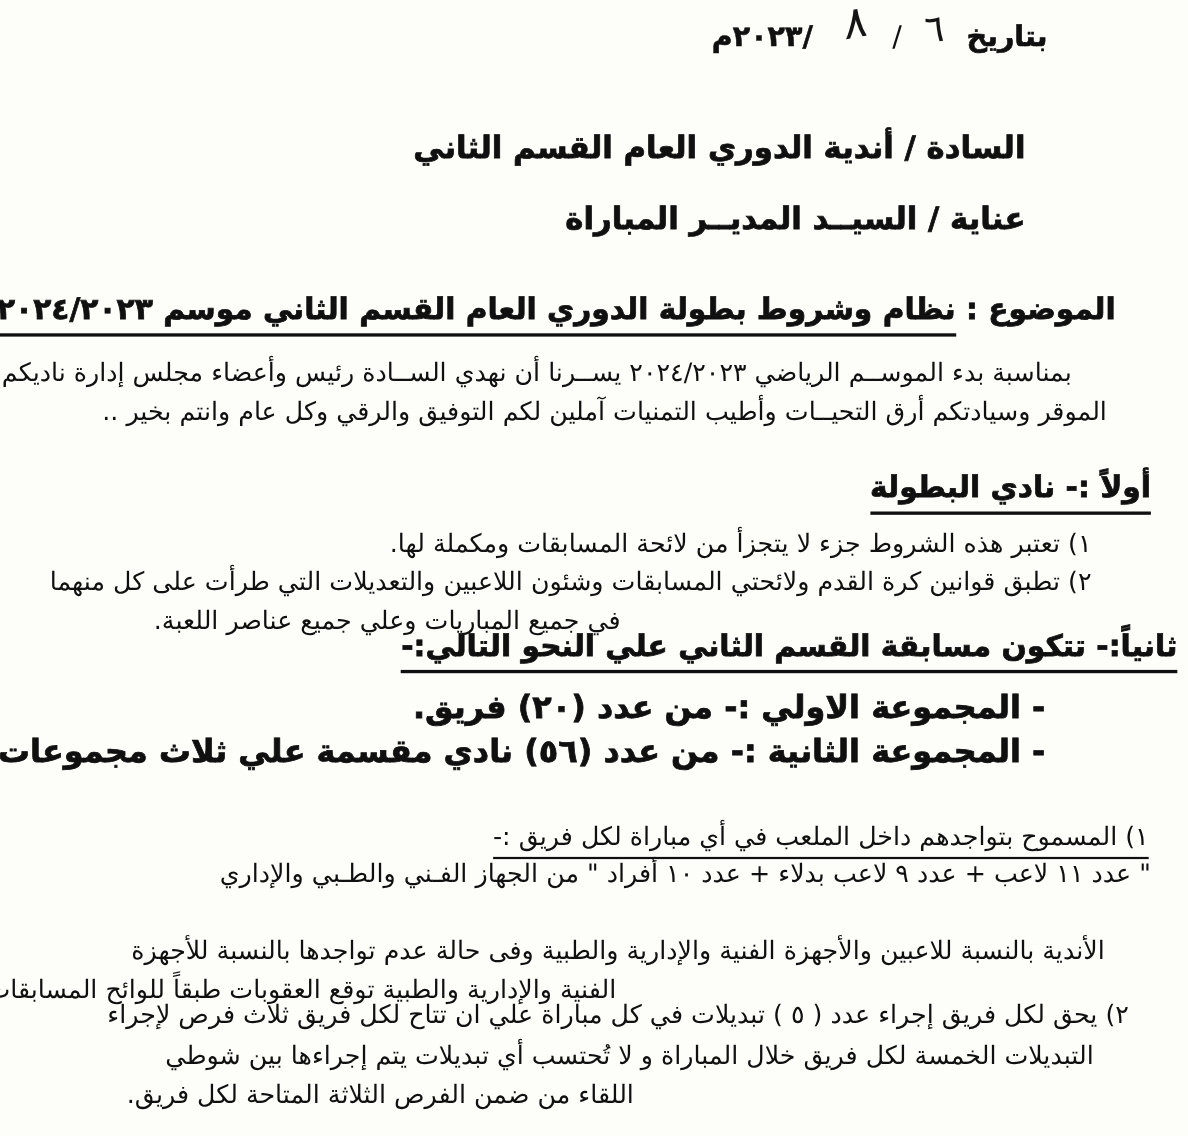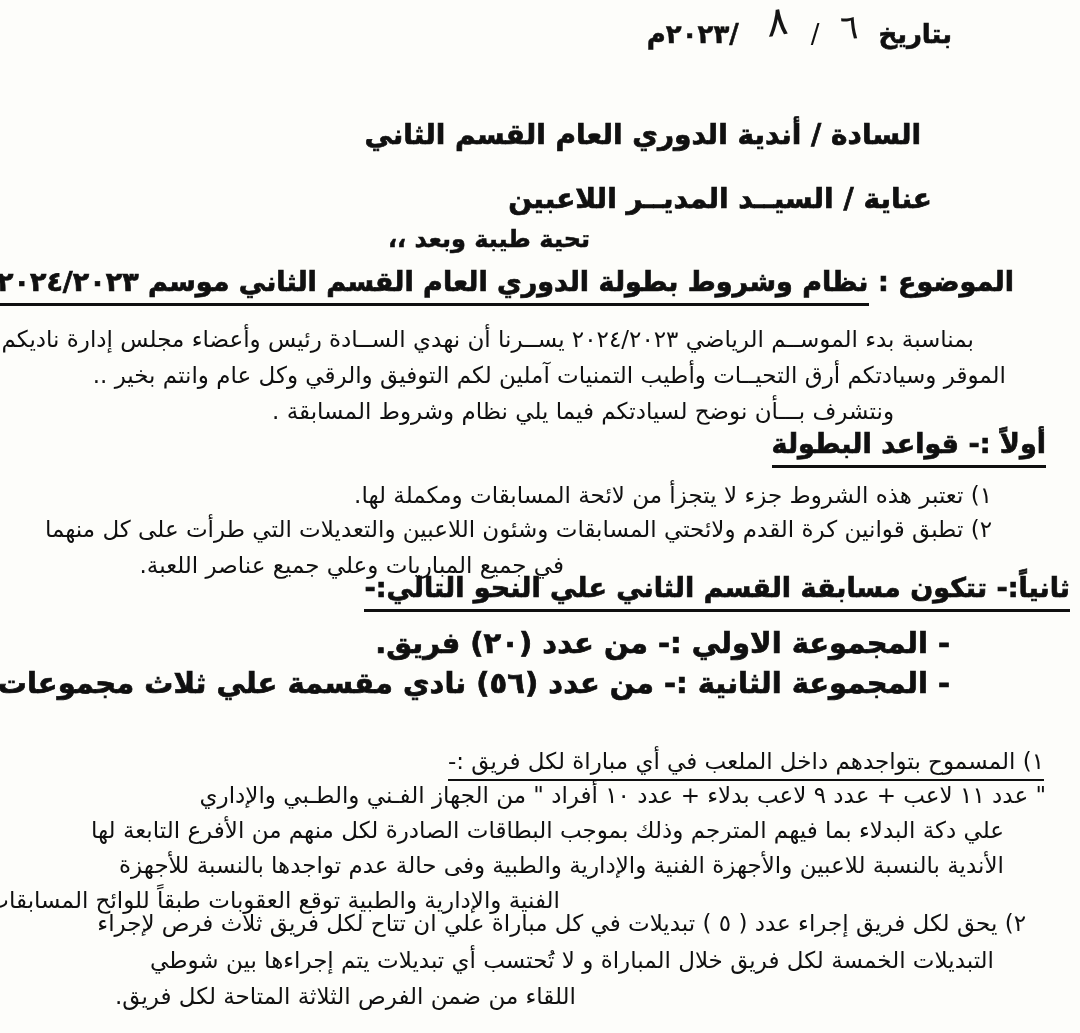--- a/index.html
+++ b/index.html
@@ -24,21 +24,21 @@
   .sz24{font-size:24px;}
   .u3{border-bottom:3px solid #101010;padding-bottom:6px;}
   .u2{border-bottom:2px solid #101010;padding-bottom:5px;}
   .date-line{top:6px;right:128px;font-size:26px;}
   .date-line > span{unicode-bidi:isolate;display:inline-block;}
   .date-label{font-weight:700;-webkit-text-stroke:0.6px #101010;}
   .hand{font-weight:400;font-size:34px;transform:rotate(-6deg) skewX(-4deg);margin:0 12px;position:relative;top:-4px;color:#151515;}
   .hand-month{font-size:40px;transform:rotate(-10deg) skewX(-8deg);top:-8px;margin:0 14px;}
   .hand-slash{font-weight:400;font-size:26px;}
   .date-year{font-weight:700;-webkit-text-stroke:0.5px #101010;margin-right:6px;}
-  .addressee{top:118px;right:159px;}
+  .addressee{top:118px;right:148px;}
   .attention{top:182px;right:148px;}
   .salutation{top:225px;right:490px;font-weight:700;-webkit-text-stroke:0.5px #101010;}
   .subject{top:266px;right:66px;}
   .intro1{top:326px;right:106px;}
   .intro2{top:362px;right:74px;margin-left:47px;}
   .intro3{top:398px;right:186px;}
   .s1head{top:428px;right:34px;}
   .s1item1{top:482px;right:88px;}
   .s1item2a{top:516px;right:88px;}
   .s1item2b{top:552px;right:516px;}
@@ -62,49 +62,46 @@
 
   <div class="line date-line">
     <span class="date-label">بتاريخ</span>
     <span class="hand">٦</span>
     <span class="hand-slash">/</span>
     <span class="hand hand-month">٨</span>
     <span class="date-year">/٢٠٢٣م</span>
   </div>
 
   <div class="line addressee kufi sz28">السادة / أندية الدوري العام القسم الثاني</div>
-  <div class="line attention kufi sz28">عناية  /  السيــد المديــر اللاعبين</div>
-  <div class="line salutation sz24">تحية طيبة  وبعد ،،</div>
+  <div class="line attention kufi sz28">عناية  /  السيــد المديــر المباراة</div>
 
   <div class="line subject kufi sz27">
     <span>الموضوع : </span><span class="u3">نظام وشروط بطولة الدوري العام القسم الثاني موسم ٢٠٢٤/٢٠٢٣م</span>
   </div>
 
   <div class="line intro1 body">بمناسبة بدء الموســم الرياضي ٢٠٢٤/٢٠٢٣ يســرنا أن نهدي الســادة رئيس وأعضاء مجلس إدارة ناديكم</div>
   <div class="line intro2 body">الموقر وسيادتكم أرق التحيــات وأطيب التمنيات آملين لكم التوفيق والرقي وكل عام وانتم بخير ..</div>
-  <div class="line intro3 body">ونتشرف بـــأن نوضح لسيادتكم فيما يلي نظام وشروط المسابقة .</div>
 
   <div class="line s1head kufi sz27">
-    <span class="u3">أولاً :- قواعد البطولة</span>
+    <span class="u3">أولاً :- نادي البطولة</span>
   </div>
   <div class="line s1item1 body">١) تعتبر هذه الشروط جزء لا يتجزأ من لائحة المسابقات ومكملة لها.</div>
   <div class="line s1item2a body">٢)  تطبق قوانين كرة القدم ولائحتي المسابقات وشئون اللاعبين والتعديلات التي طرأت على كل منهما</div>
   <div class="line s1item2b body">في جميع المباريات وعلي جميع عناصر اللعبة.</div>
 
   <div class="line s2head kufi sz27">
     <span class="u3">ثانياً:- تتكون مسابقة القسم الثاني علي النحو التالي:-</span>
   </div>
   <div class="line group1 kufi sz25">-   المجموعة الاولي :-  من عدد (٢٠) فريق.</div>
   <div class="line group2a kufi sz25">-   المجموعة الثانية :- من عدد (٥٦) نادي مقسمة علي ثلاث مجموعات رئيسية كل</div>
 
   <div class="line allowhead body">
     <span class="u2">١) المسموح بتواجدهم داخل الملعب في أي مباراة لكل فريق :-</span>
   </div>
   <div class="line allow1 body">" عدد ١١ لاعب + عدد ٩ لاعب بدلاء  +  عدد  ١٠  أفراد " من الجهاز الفـني والطـبي والإداري</div>
-  <div class="line allow2 body">علي دكة البدلاء بما فيهم المترجم وذلك بموجب البطاقات الصادرة لكل منهم من الأفرع التابعة لها</div>
   <div class="line allow3 body">الأندية بالنسبة للاعبين والأجهزة الفنية والإدارية والطبية وفى حالة عدم تواجدها بالنسبة للأجهزة</div>
   <div class="line allow4 body">الفنية والإدارية والطبية توقع العقوبات طبقاً للوائح المسابقات.</div>
 
   <div class="line subs1 body">٢) يحق لكل فريق إجراء عدد ( ٥ ) تبديلات في كل مباراة  علي ان تتاح لكل فريق ثلاث فرص لإجراء</div>
   <div class="line subs3 body">اللقاء من ضمن الفرص الثلاثة المتاحة لكل فريق.</div>
   <div class="line subs2 body">التبديلات الخمسة  لكل فريق خلال المباراة و لا تُحتسب أي تبديلات يتم إجراءها بين شوطي</div>
 
 </div>
 
 </body></html>

